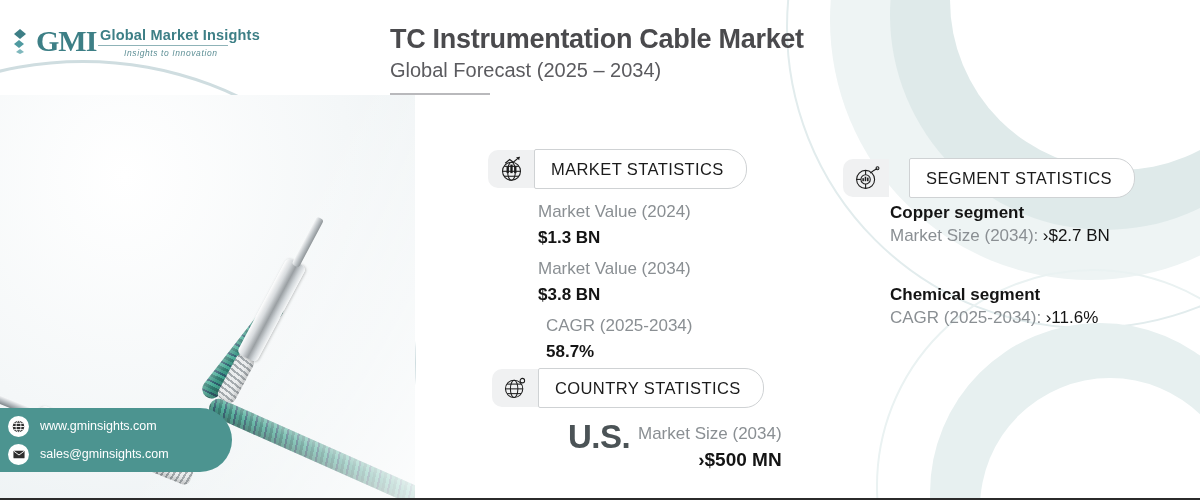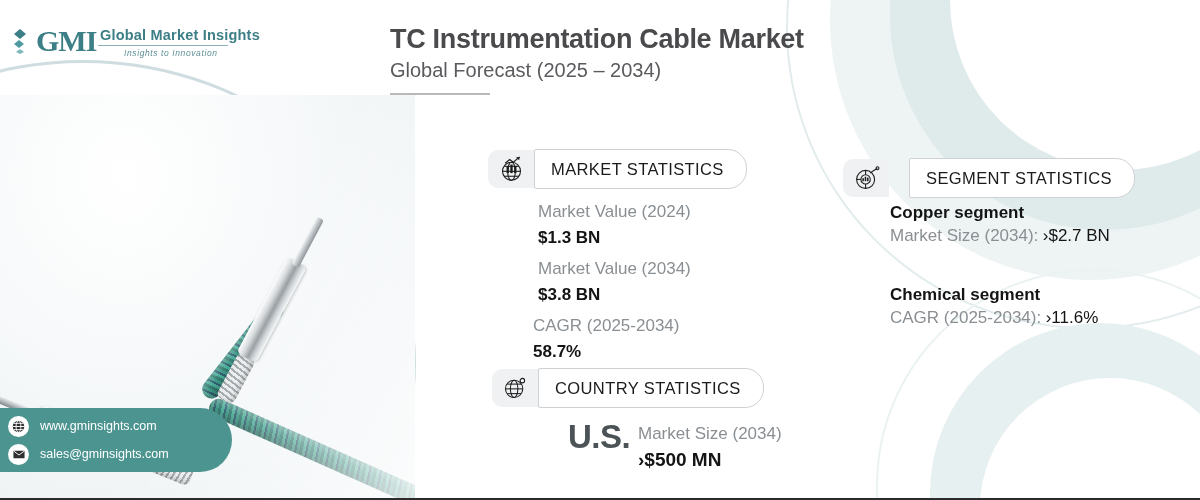--- a/index.html
+++ b/index.html
@@ -282,21 +282,21 @@
   </div>
 
   <div class="kv" style="left:538px;top:198px;">
     <div class="k">Market Value (2024)</div>
     <div class="v">$1.3 BN</div>
   </div>
   <div class="kv" style="left:538px;top:255px;">
     <div class="k">Market Value (2034)</div>
     <div class="v">$3.8 BN</div>
   </div>
-  <div class="kv" style="left:533px;top:312px;">
+  <div class="kv" style="left:546px;top:312px;">
     <div class="k">CAGR (2025-2034)</div>
     <div class="v">58.7%</div>
   </div>
 
   <div class="badge" style="left:843px;top:159px;gap:20px;">
     <span class="ico-wrap">
       <svg width="27" height="27" viewBox="0 0 30 30" fill="none" stroke="#1c1c1c" stroke-width="1.2">
         <circle cx="14" cy="16" r="10"></circle>
         <circle cx="14" cy="16" r="5.2"></circle>
         <line x1="14" y1="6" x2="14" y2="10.8"></line>
@@ -331,21 +331,21 @@
         <line x1="4" y1="16" x2="24" y2="16"></line>
         <line x1="6" y1="10.5" x2="22" y2="10.5"></line>
         <line x1="6" y1="21.5" x2="22" y2="21.5"></line>
         <circle cx="23.5" cy="6.5" r="2.6"></circle>
       </svg>
     </span>
     <span class="pill">COUNTRY STATISTICS</span>
   </div>
 
   <div class="us">U.S.</div>
-  <div class="kv" style="left:638px;top:420px;">
+  <div class="kv" style="left:638px;top:420px;text-align:right;">
     <div class="k">Market Size (2034)</div>
     <div class="v" style="font-size:19px;">›$500 MN</div>
   </div>
 
   <div class="contact">
     <div class="row">
       <span class="cico">
         <svg width="13" height="13" viewBox="0 0 14 14" fill="none" stroke="#2f2f2f" stroke-width="1">
           <circle cx="7" cy="7" r="6.2" fill="#2f2f2f" stroke="none"></circle>
           <ellipse cx="7" cy="7" rx="2.6" ry="6.2" stroke="#ffffff"></ellipse>

